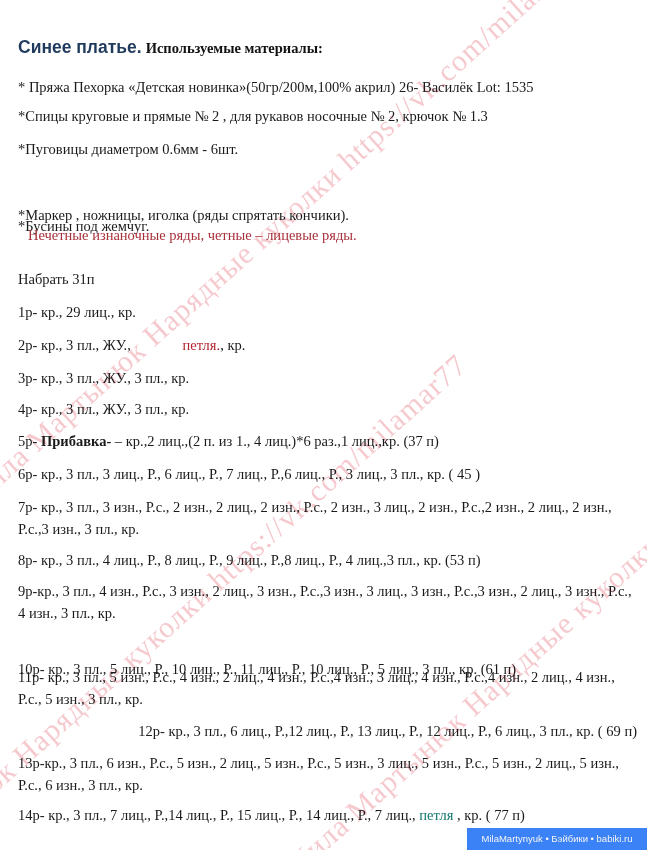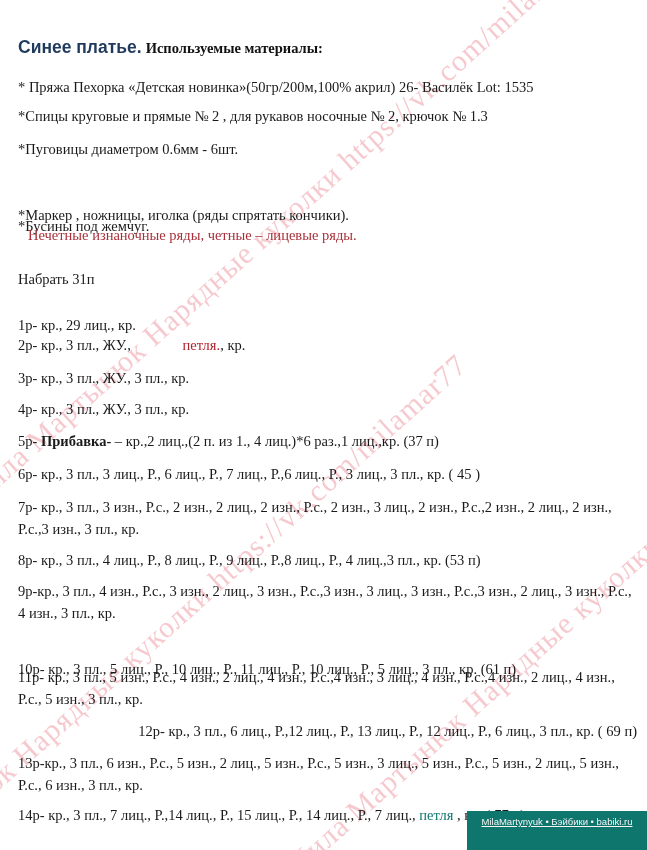--- a/index.html
+++ b/index.html
@@ -18,23 +18,23 @@
     .title-row { top: 36px; }
     .title-main {
       font-family: "Liberation Sans", sans-serif; font-weight: bold; font-size: 17.5px; color: #1f3a5c;
     }
     .title-sub { font-weight: bold; font-size: 14.5px; color: #111; margin-left: 4px; }
     .red { color: #b3222f; margin-left: 48px; }
     .red-bold { color: #0f766e; font-weight: normal; text-align: center; }
     .note { color: #a8303a; padding-left: 10px; }
     .bold { font-weight: bold; }
     .footer-badge {
-      position: absolute; right: 0; bottom: 0; width: 180px; height: 39px; background: #0f766e;
+      position: absolute; right: 0; bottom: 0; width: 180px; height: 22px; background: #3b82f6;
       color: #f5f5f5; font-family: "Liberation Sans", sans-serif; font-size: 9.5px;
-      line-height: 22px; text-align: center; z-index: 2; text-decoration: underline;
+      line-height: 22px; text-align: center; z-index: 2;
     }
   </style>
 </head>
 <body>
 
 <div class="watermark-layer">
   <div class="wm" style="left:-20px; top:480px;">Мила Мартынюк Нарядные куколки https://vk.com/milamar77</div>
   <div class="wm" style="left:-150px; top:900px;">Мила Мартынюк Нарядные куколки https://vk.com/milamar77</div>
   <div class="wm" style="left:300px; top:850px;">Мила Мартынюк Нарядные куколки https://vk.com/milamar77</div>
 </div>
@@ -48,21 +48,21 @@
   <div class="line" style="top:76px;">* Пряжа Пехорка «Детская новинка»(50гр/200м,100% акрил) 26- Василёк Lot: 1535</div>
   <div class="line" style="top:105px;">*Спицы круговые и прямые  № 2 , для рукавов носочные № 2, крючок № 1.3</div>
   <div class="line" style="top:138px;">*Пуговицы диаметром 0.6мм - 6шт.</div>
   <div class="line" style="top:171px;margin-top:44px;">*Бусины под жемчуг.</div>
   <div class="line" style="top:204px;">*Маркер , ножницы, иголка (ряды спрятать кончики).</div>
 
   <div class="line note" style="top:224px;">Нечетные изнаночные ряды, четные – лицевые ряды.</div>
 
   <div class="line" style="top:268px;">Набрать 31п</div>
 
-  <div class="line" style="top:314px;">1р- кр., 29 лиц., кр.</div>
+  <div class="line" style="top:301px;">1р- кр., 29 лиц., кр.</div>
 
   <div class="line" style="top:334px;">
     <span>2р- кр., 3 пл., ЖУ., </span><span class="red">петля.</span><span>, кр.</span>
   </div>
 
   <div class="line" style="top:367px;">3р- кр., 3 пл., ЖУ., 3 пл., кр.</div>
   <div class="line" style="top:398px;">4р- кр., 3 пл., ЖУ., 3 пл., кр.</div>
 
   <div class="line" style="top:430px;">
     <span>5р- </span><span class="bold">Прибавка-</span><span> – кр.,2 лиц.,(2 п. из 1., 4 лиц.)*6 раз.,1 лиц.,кр. (37 п)</span>

